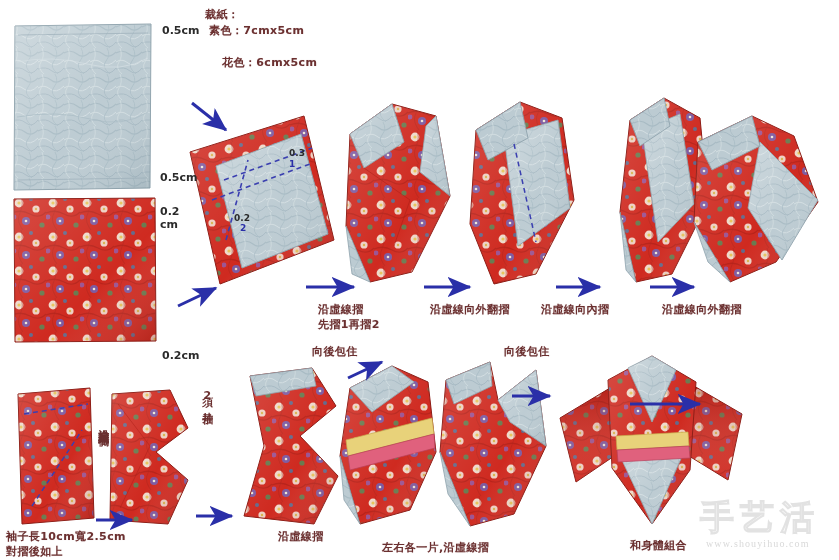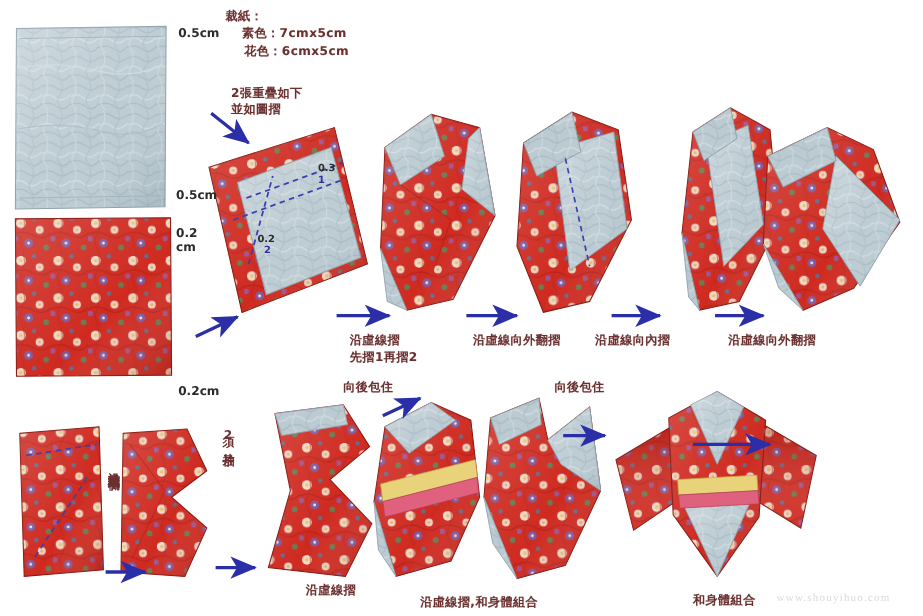--- a/index.html
+++ b/index.html
@@ -323,43 +323,44 @@
       <line x1="348" y1="378" x2="382" y2="362"></line>
       <line x1="512" y1="396" x2="550" y2="396"></line>
       <line x1="630" y1="404" x2="700" y2="404"></line>
     </g>
   </svg>
 
   <span class="lbl-dim" style="left:289px; top:159px; color:#2a2fa8; font-size:9px;">1</span>
   <span class="lbl-dim" style="left:240px; top:223px; color:#2a2fa8; font-size:9px;">2</span>
 
   <span class="lbl" style="left:205px; top:8px;">裁紙：</span>
-  <span class="lbl" style="left:220px; top:24px;">素色：7cmx5cm</span>
-  <span class="lbl" style="left:222px; top:40px;">花色：6cmx5cm</span>
+  <span class="lbl" style="left:209px; top:24px;">素色：7cmx5cm</span>
+  <span class="lbl" style="left:222px; top:56px;">花色：6cmx5cm</span>
 
   <span class="lbl-dim" style="left:162px; top:25px;">0.5cm</span>
   <span class="lbl-dim" style="left:160px; top:172px;">0.5cm</span>
   <span class="lbl-dim" style="left:160px; top:206px;">0.2
 cm</span>
   <span class="lbl-dim" style="left:162px; top:350px;text-align:right;">0.2cm</span>
 
-  <span class="lbl" style="left:210px; top:78px;">2張重疊如下
-並如圖摺</span>
 
   <span class="lbl" style="left:318px; top:303px;">沿虛線摺
 先摺1再摺2</span>
   <span class="lbl" style="left:430px; top:303px;">沿虛線向外翻摺</span>
   <span class="lbl" style="left:541px; top:303px;">沿虛線向內摺</span>
   <span class="lbl" style="left:662px; top:303px;">沿虛線向外翻摺</span>
 
   <span class="lbl" style="left:312px; top:345px;">向後包住</span>
   <span class="lbl" style="left:504px; top:345px;">向後包住</span>
 
   <span class="lbl-vert" style="left:96px; top:420px;">沿緣剪成如右側</span>
   <span class="lbl-vert" style="left:200px; top:388px;">須2片袖子</span>
 
+  <span class="lbl" style="left:6px; top:530px;">袖子長10cm寬2.5cm
+對摺後如上</span>
   <span class="lbl" style="left:278px; top:530px;">沿虛線摺</span>
-  <span class="lbl" style="left:382px; top:541px;">沿虛線摺,和身體組合</span>
+  <span class="lbl" style="left:382px; top:541px;">左右各一片,沿虛線摺</span>
   <span class="lbl" style="left:630px; top:539px;">和身體組合</span>
 
+  <span class="wm-logo" style="left:700px; top:495px;">手艺活</span>
   <span class="wm" style="left:706px; top:538px;">www.shouyihuo.com</span>
 
 </div>
 
 </body></html>

